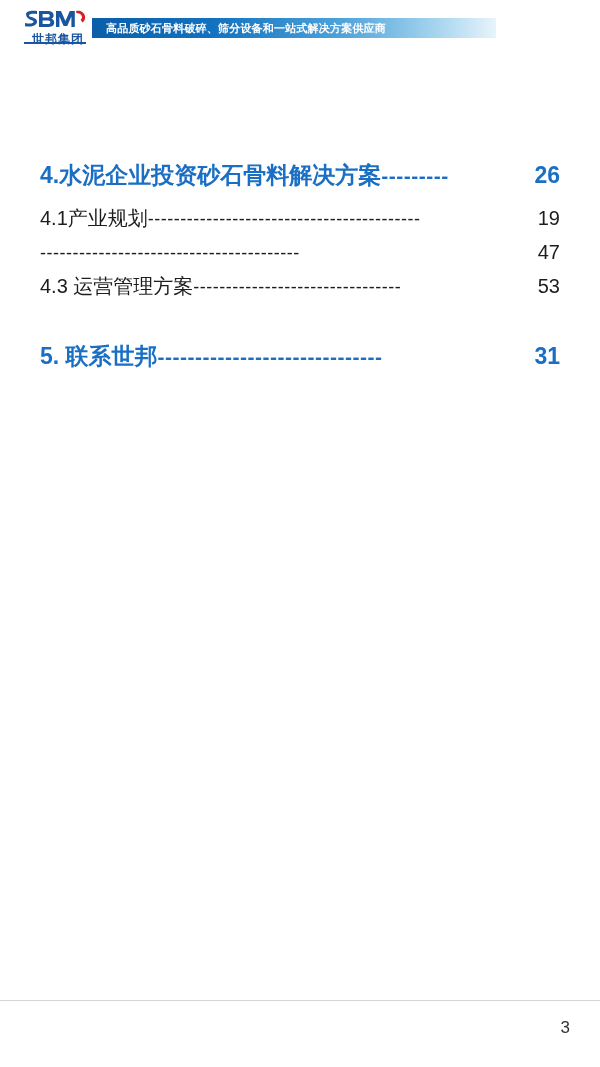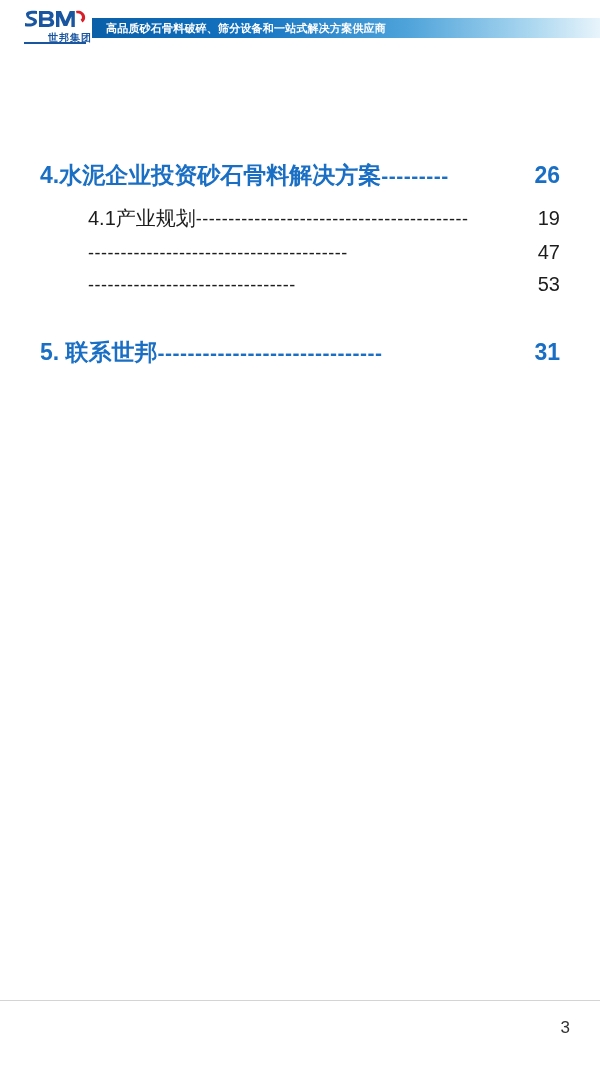--- a/index.html
+++ b/index.html
@@ -20,21 +20,21 @@
     position: absolute;
     top: 0;
     left: 0;
     width: 600px;
     height: 52px;
   }
   .header-banner {
     position: absolute;
     left: 92px;
     top: 18px;
-    width: 508px;
+    width: 404px;
     height: 20px;
     background: linear-gradient(90deg, #0a5fa8 0%, #1372c0 30%, #4ea3da 62%, #a9d6ef 86%, #e8f4fb 100%);
   }
   .header-banner-text {
     position: absolute;
     left: 14px;
     top: 3px;
     color: #ffffff;
     font-size: 11px;
     font-weight: bold;
@@ -51,23 +51,23 @@
   }
   .logo-mark {
     position: absolute;
     left: 0;
     top: 0;
     width: 62px;
     height: 20px;
   }
   .logo-sub {
     position: absolute;
-    left: 24px;
+    left: 8px;
     top: 21px;
-    font-size: 10px;
+    font-size: 12px;
     color: #1a56a0;
     font-weight: bold;
     letter-spacing: 1px;
     white-space: nowrap;
   }
   .logo-rule {
     position: absolute;
     left: 0;
     top: 32px;
     width: 62px;
@@ -111,21 +111,20 @@
   }
   .lvl1 .leader {
     font-size: 21px;
     font-weight: bold;
   }
   
   .lvl2 {
     font-size: 20px;
     color: #1d1d1d;
     margin-bottom: 9px;
-    margin-left: 48px;
   }
   .lvl2 .leader {
     font-size: 18px;
     color: #1d1d1d;
   }
   .spacer {
     height: 32px;
   }
 
   
@@ -177,20 +176,21 @@
     <span class="leader">------------------------------------------</span>
     <span class="page">19</span>
   </div>
 
   <div class="toc-row lvl2">
     <span class="leader">----------------------------------------</span>
     <span class="page">47</span>
   </div>
 
   <div class="toc-row lvl2">
+    <span class="title">4.3 运营管理方案</span>
     <span class="leader">--------------------------------</span>
     <span class="page">53</span>
   </div>
 
   <div class="spacer"></div>
 
   <div class="toc-row lvl1">
     <span class="title">5. 联系世邦</span>
     <span class="leader">------------------------------</span>
     <span class="page">31</span>

